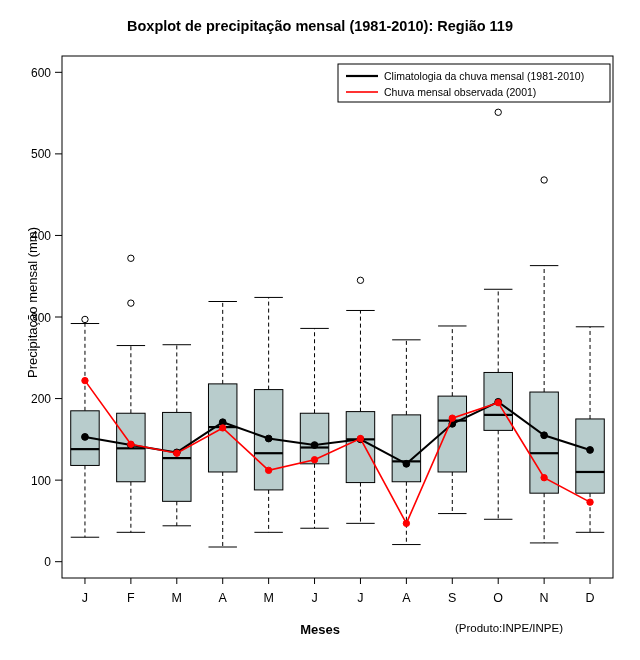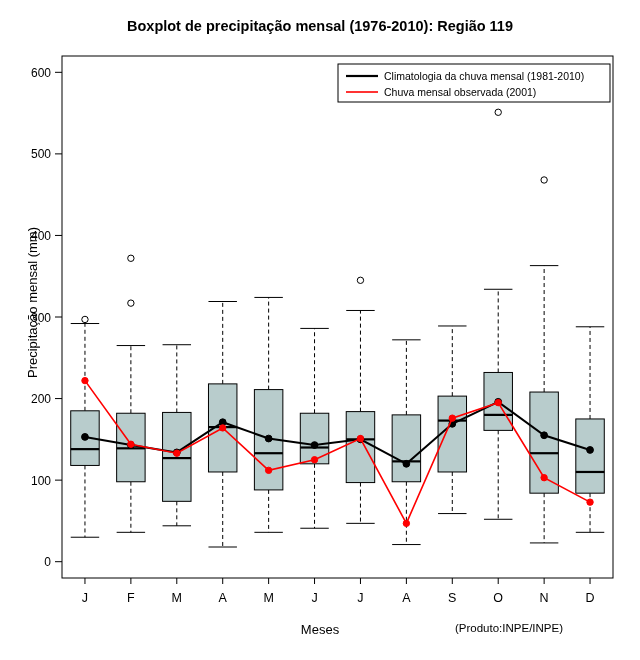--- a/index.html
+++ b/index.html
@@ -19,33 +19,33 @@
   #ylabel{
     position:absolute;
     left:-78px;top:295px;
     width:220px;text-align:center;
     font-size:13px;
     transform:rotate(-90deg);
     transform-origin:50% 50%;
   }
   #xlabel{
     position:absolute;top:622px;left:0;width:640px;
-    text-align:center;font-size:13px;
+    text-align:center;font-size:13px;font-weight:bold;
   }
   #credit{
     position:absolute;top:622px;left:455px;
     font-size:11.5px;
   }
 </style>
 </head>
 <body>
 
 <div id="root">
 
-  <div id="title">Boxplot de precipitação mensal (1976-2010): Região 119</div>
+  <div id="title">Boxplot de precipitação mensal (1981-2010): Região 119</div>
   <div id="ylabel">Precipitação mensal (mm)</div>
   <div id="xlabel">Meses</div>
   <div id="credit">(Produto:INPE/INPE)</div>
 
   <svg id="plotsvg" width="640" height="660">
       <rect x="62" y="56" width="551" height="522" fill="none" stroke="#000" stroke-width="1"></rect>
       <line x1="55" y1="561.6875" x2="62" y2="561.6875" stroke="#000" stroke-width="1"></line>
       <text x="51" y="566.1875" text-anchor="end" font-size="12" font-family="&quot;Liberation Sans&quot;, sans-serif" fill="#000">0</text>
       <line x1="55" y1="480.125" x2="62" y2="480.125" stroke="#000" stroke-width="1"></line>
       <text x="51" y="484.625" text-anchor="end" font-size="12" font-family="&quot;Liberation Sans&quot;, sans-serif" fill="#000">100</text>

